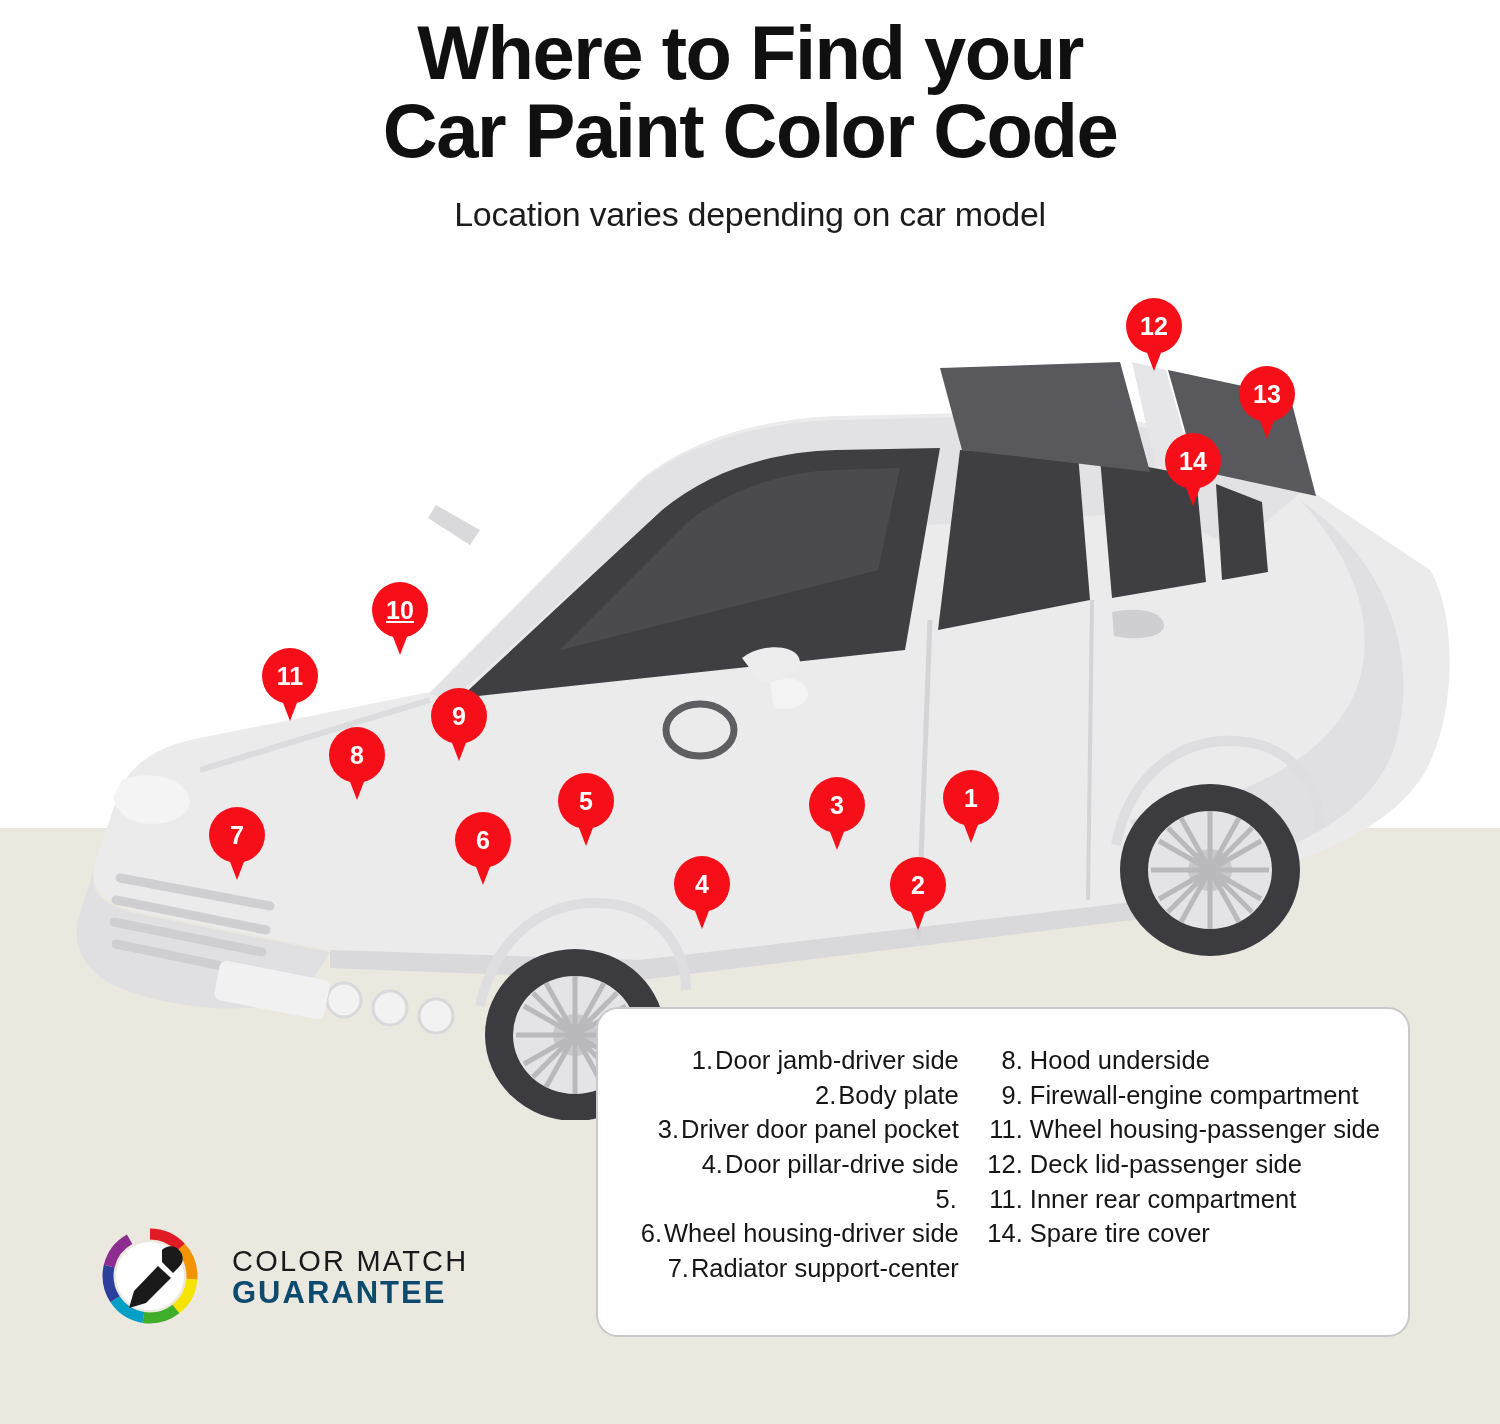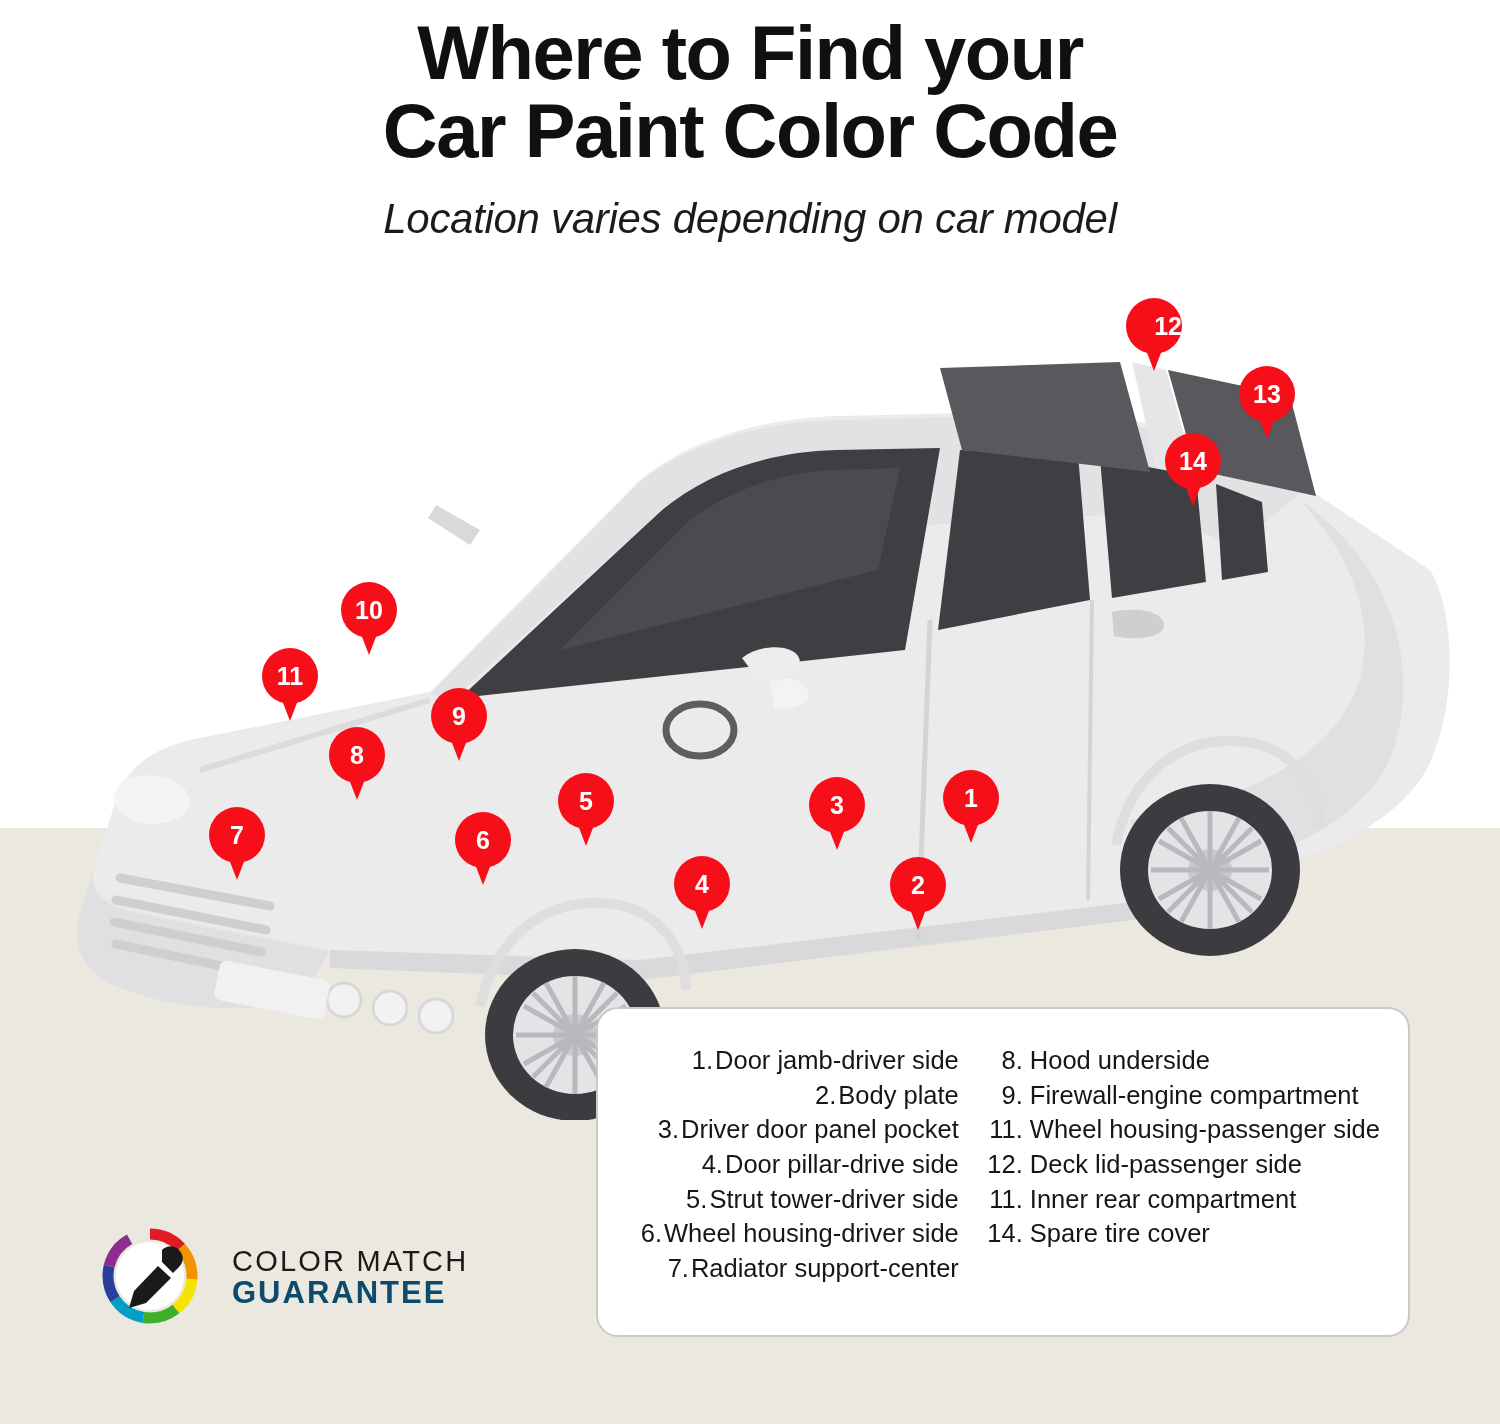--- a/index.html
+++ b/index.html
@@ -11,21 +11,21 @@
   }
   #root { position: relative; width: 1500px; height: 1201px; background: #ffffff; }
 
   
   .header { position: absolute; top: 0; left: 0; width: 1500px; text-align: center; padding-top: 14px; }
   .title {
     font-size: 76px; font-weight: 800; letter-spacing: -1.5px;
     line-height: 1.02; color: #101010;
   }
   .subtitle {
-    margin-top: 26px; font-size: 42px; font-style: italic; color: #1b1b1b;
+    margin-top: 26px; font-size: 34px; color: #1b1b1b;
     letter-spacing: -0.3px;
   }
 
   
   .ground {
     position: absolute; left: 0; top: 828px; width: 1500px; height: 596px;
     background: #ebe8e0;
   }
 
   
@@ -209,27 +209,27 @@
       </div>
     <div class="pin" style="left:209px;  top:807px;">
         <span>7</span>
       </div>
     <div class="pin" style="left:329px;  top:727px;">
         <span>8</span>
       </div>
     <div class="pin" style="left:431px;  top:688px;">
         <span>9</span>
       </div>
-    <div class="pin" style="left:341px;  top:582px;">
+    <div class="pin" style="left:372px;  top:582px;text-decoration:underline;">
         <span>10</span>
       </div>
     <div class="pin" style="left:262px;  top:648px;">
         <span>11</span>
       </div>
-    <div class="pin" style="left:1126px; top:298px;justify-content:flex-end;">
+    <div class="pin" style="left:1126px; top:298px;">
         <span>12</span>
       </div>
     <div class="pin" style="left:1239px; top:366px;">
         <span>13</span>
       </div>
     <div class="pin" style="left:1165px; top:433px;">
         <span>14</span>
       </div>
   </div>
 
@@ -247,21 +247,20 @@
         <div class="legend-item">
             <span class="legend-num">3.</span>
             <span>Driver door panel pocket</span>
           </div>
         <div class="legend-item">
             <span class="legend-num">4.</span>
             <span>Door pillar-drive side</span>
           </div>
         <div class="legend-item">
             <span class="legend-num">5.</span>
-            <span>Strut tower-driver side</span>
           </div>
         <div class="legend-item">
             <span class="legend-num">6.</span>
             <span>Wheel housing-driver side</span>
           </div>
         <div class="legend-item">
             <span class="legend-num">7.</span>
             <span>Radiator support-center</span>
           </div>
       </div>

